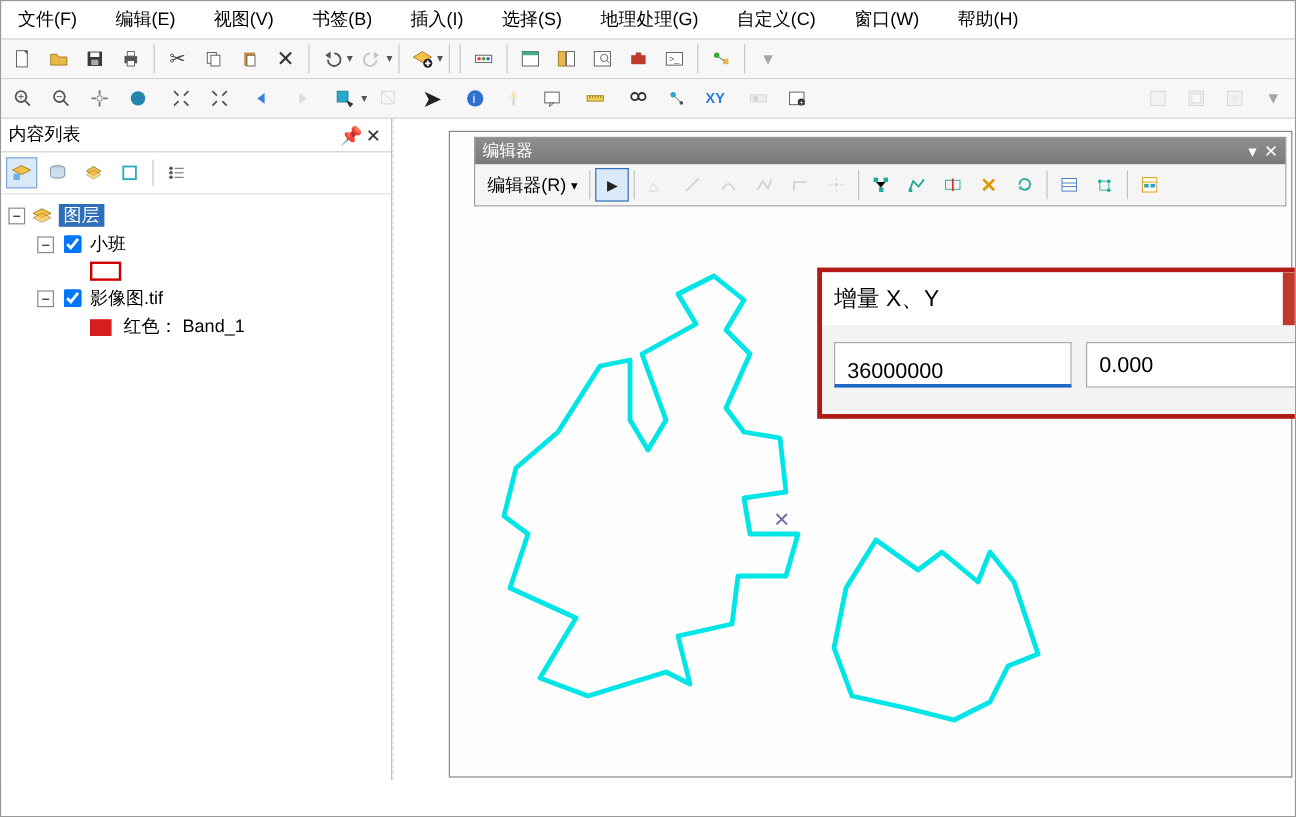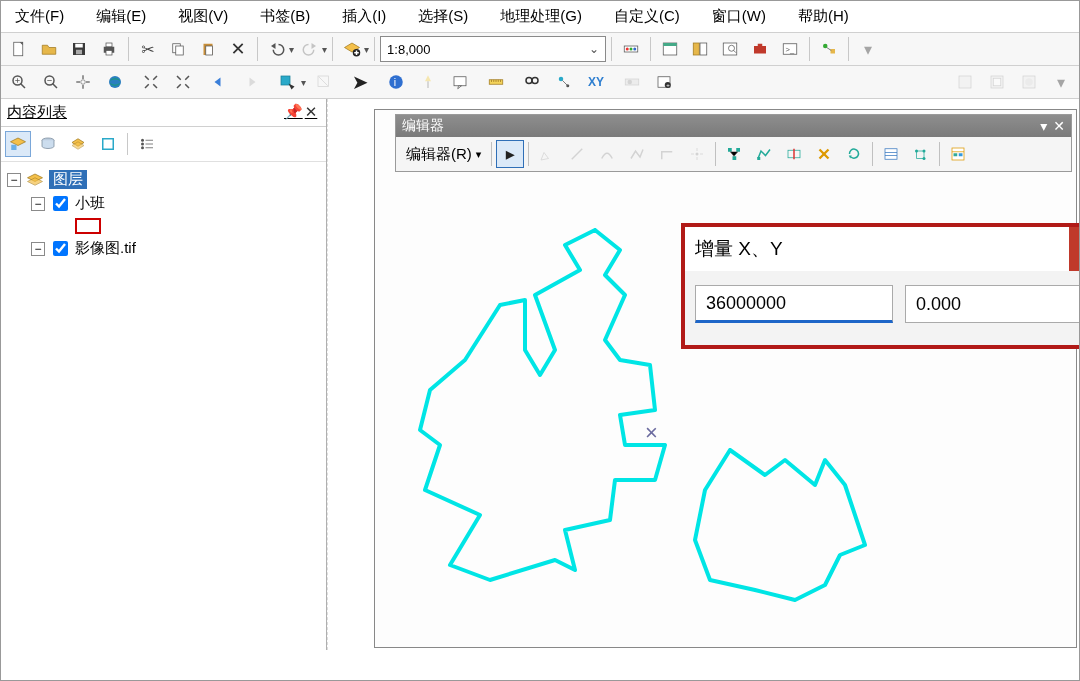--- a/index.html
+++ b/index.html
@@ -78,25 +78,24 @@
     height: calc(100% - 128px);
   }
   
   .toc {
     width: 326px;
     border-right: 1px solid #b0b0b0;
     display: flex; flex-direction: column;
     background: #fff;
   }
   .toc-header {
-    display: flex; align-items: flex-start;
+    display: flex; align-items: flex-end;
     padding: 4px 6px;
     border-bottom: 1px solid #d0d0d0;
     font-size: 15px;
-    text-decoration: underline;
   }
   .toc-header .spacer { flex: 1; }
   .toc-header .pin, .toc-header .close { width: 18px; text-align: center; color: #333; }
   .toc-toolbar {
     display: flex; gap: 4px; align-items: center;
     padding: 4px 4px;
     border-bottom: 1px solid #e0e0e0;
   }
   .toc-toolbar .sep {
     width: 1px; height: 22px; background: #c8c8c8; margin: 0 2px;
@@ -196,20 +195,21 @@
   .delta-body {
     display:flex; gap:12px; padding: 14px 10px 10px 10px;
   }
   .delta-body .field {
     flex:1; height:38px; border:1px solid #aaa;
     display:flex; align-items:center; padding:0 10px;
     font-size:18px; background:#fff;
   }
   .delta-body .field.active {
     border-bottom: 3px solid #1e66c8;
+    align-items: flex-end;
   }
 </style>
 </head>
 <body>
 
 <div class="menubar">
   <span class="menu-item">文件(F)</span>
   <span class="menu-item">编辑(E)</span>
   <span class="menu-item">视图(V)</span>
   <span class="menu-item">书签(B)</span>
@@ -280,24 +280,20 @@
   <div class="sep"></div>
   <div class="tbtn">
     <svg viewBox="0 0 24 24">
         <polygon points="12,4 22,10 12,16 2,10" fill="#f4c04a" stroke="#a07a20"></polygon>
         <circle cx="18" cy="17" r="5" fill="#222"></circle>
         <path d="M18 14v6M15 17h6" stroke="#fff" stroke-width="2"></path>
       </svg>
   </div>
   <span class="dropdown-arrow">▾</span>
   <div class="sep"></div>
-  <div class="scale-combo">
-    <span>1:8,000</span>
-    <span class="arrow">⌄</span>
-  </div>
   <div class="sep"></div>
   <div class="tbtn">
     <svg viewBox="0 0 24 24">
         <rect x="3" y="8" width="18" height="8" fill="#fff" stroke="#555"></rect>
         <circle cx="7" cy="12" r="2" fill="#e33"></circle>
         <circle cx="12" cy="12" r="2" fill="#3a3"></circle>
         <circle cx="17" cy="12" r="2" fill="#36c"></circle>
       </svg>
   </div>
   <div class="sep"></div>
@@ -553,20 +549,24 @@
       </div>
       <div class="tree-row" style="padding-left:70px">
         <span class="swatch"></span>
       </div>
 
       <div class="tree-row" style="padding-left:26px">
         <span class="toggle">−</span>
         <input type="checkbox" checked="" style="">
         <span>影像图.tif</span>
       </div>
+      <div class="tree-row" style="padding-left:70px">
+        <span class="band-swatch" style="background:#d6201f"></span>
+        <span>红色：  Band_1</span>
+      </div>
     </div>
   </div>
 
   <div class="map">
     <div class="map-frame">
 
       <div class="editor-bar">
         <div class="editor-title">
           <span>编辑器</span>
           <div class="win-btns">

